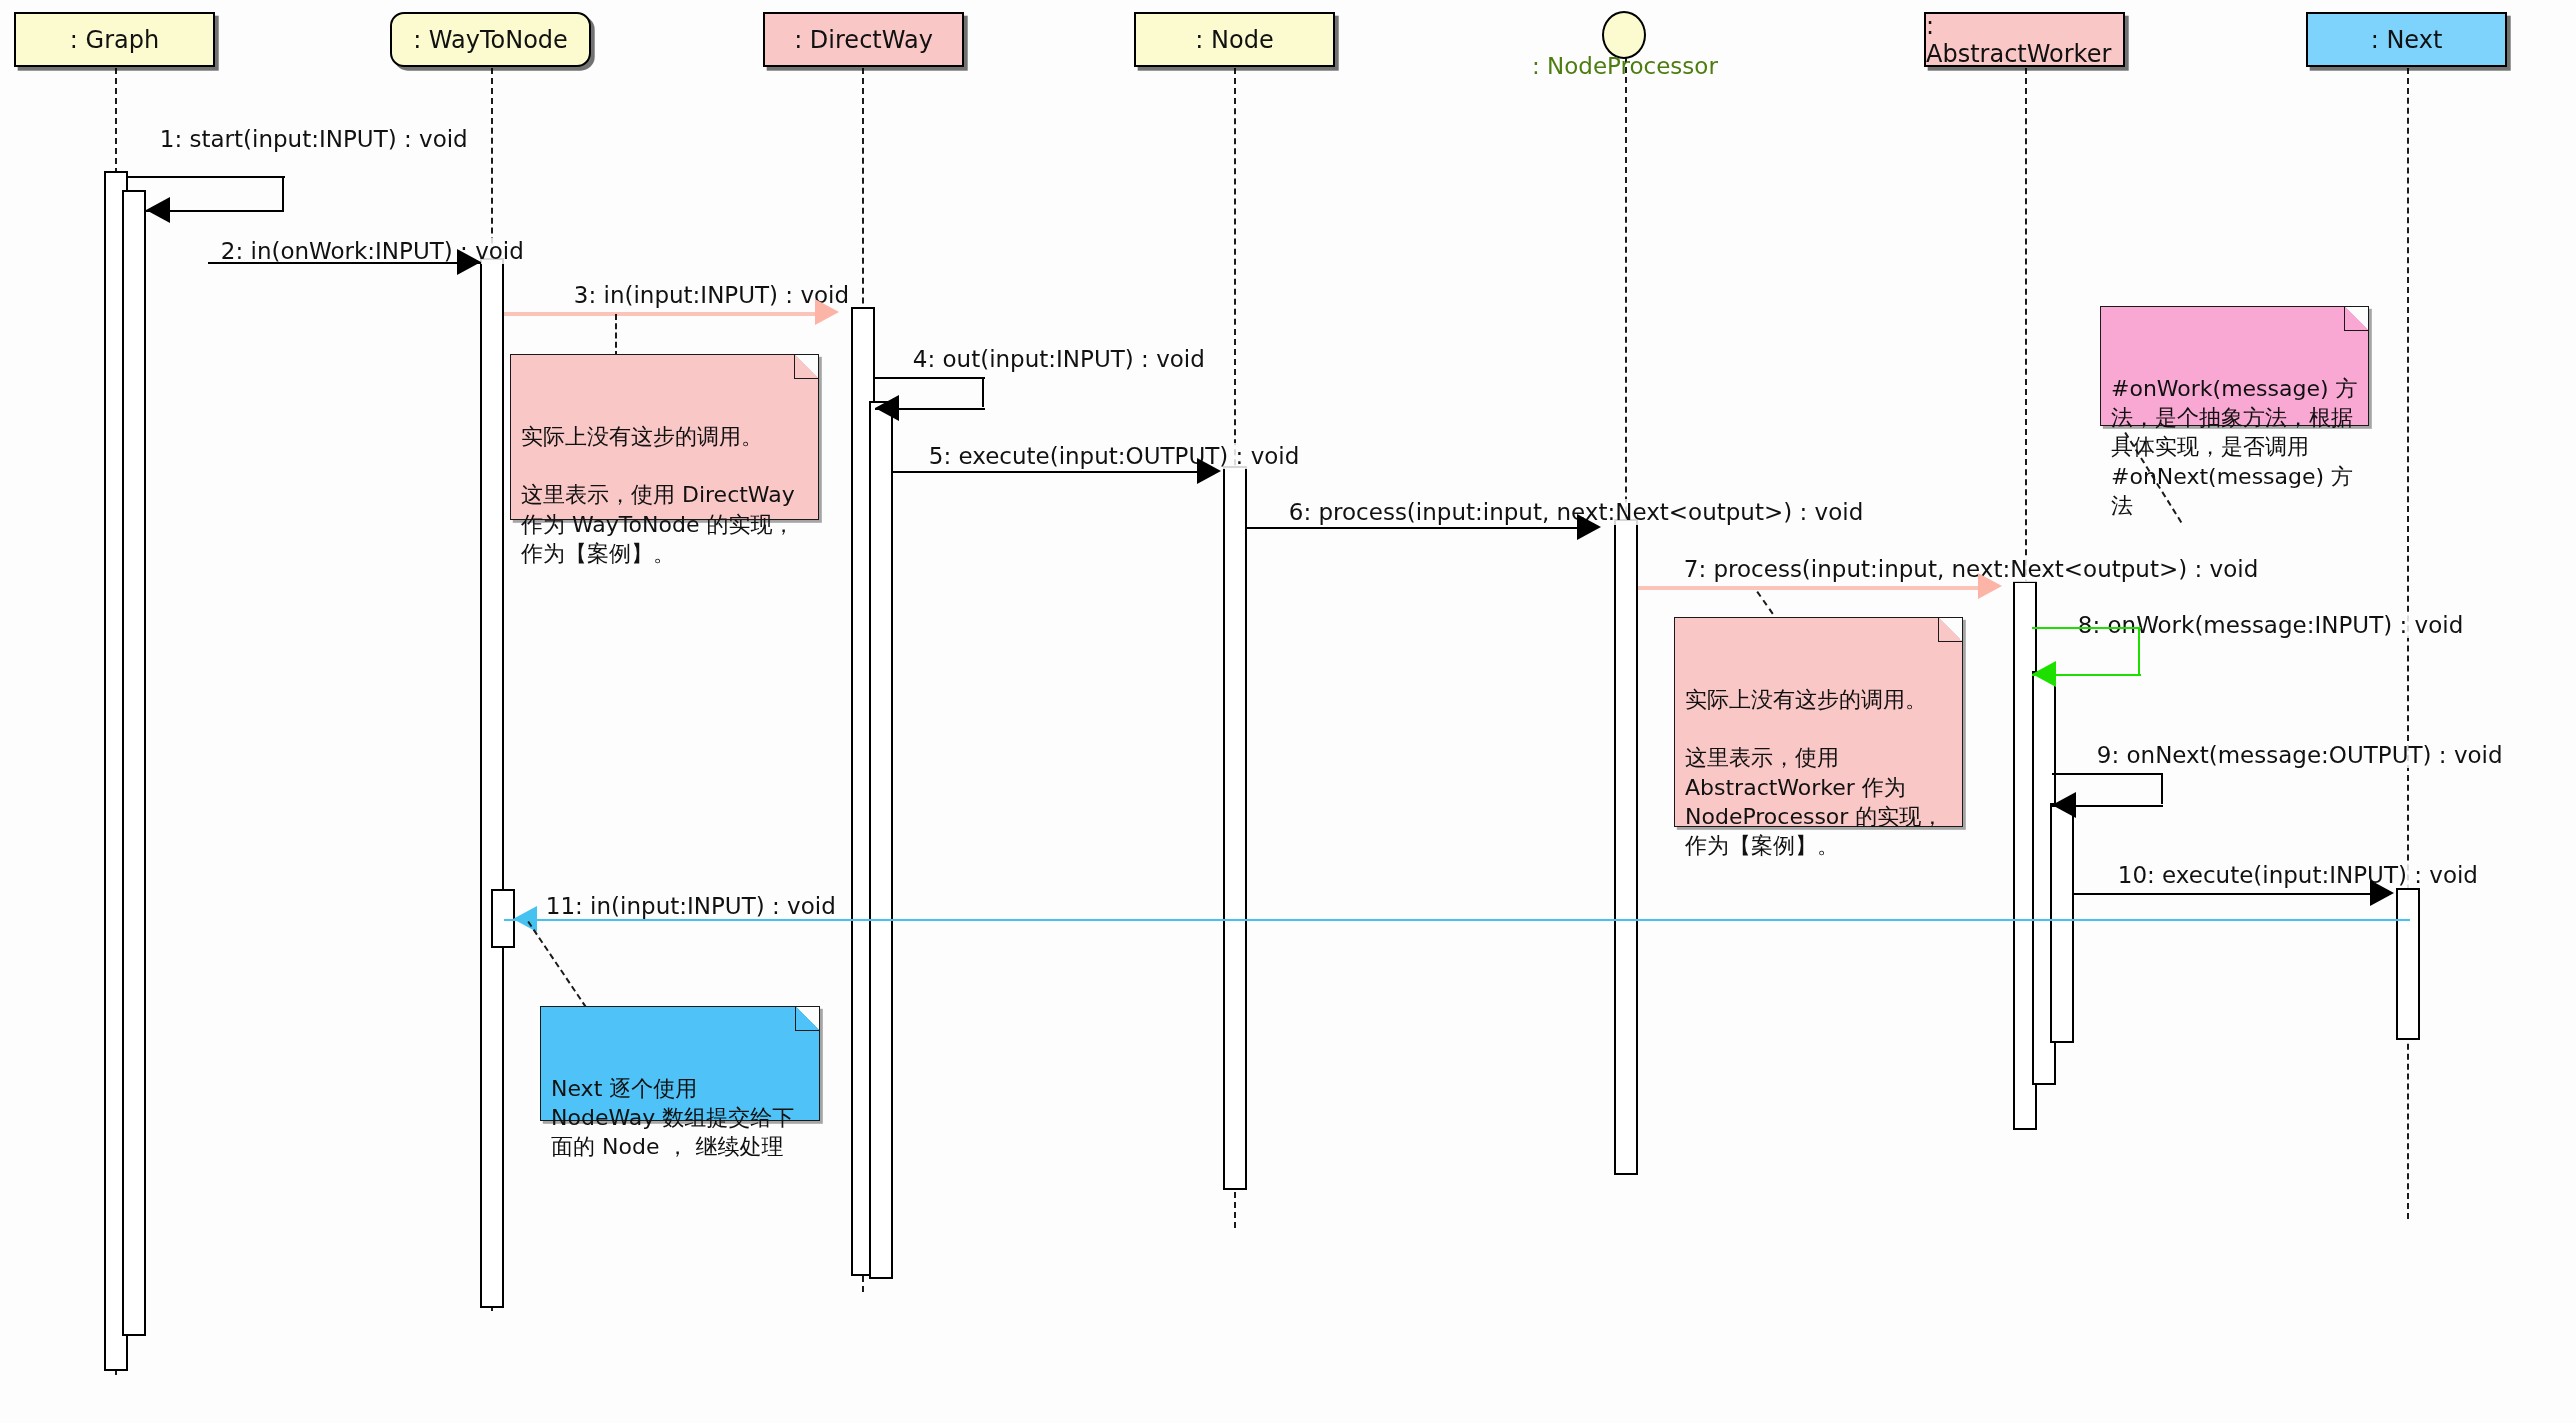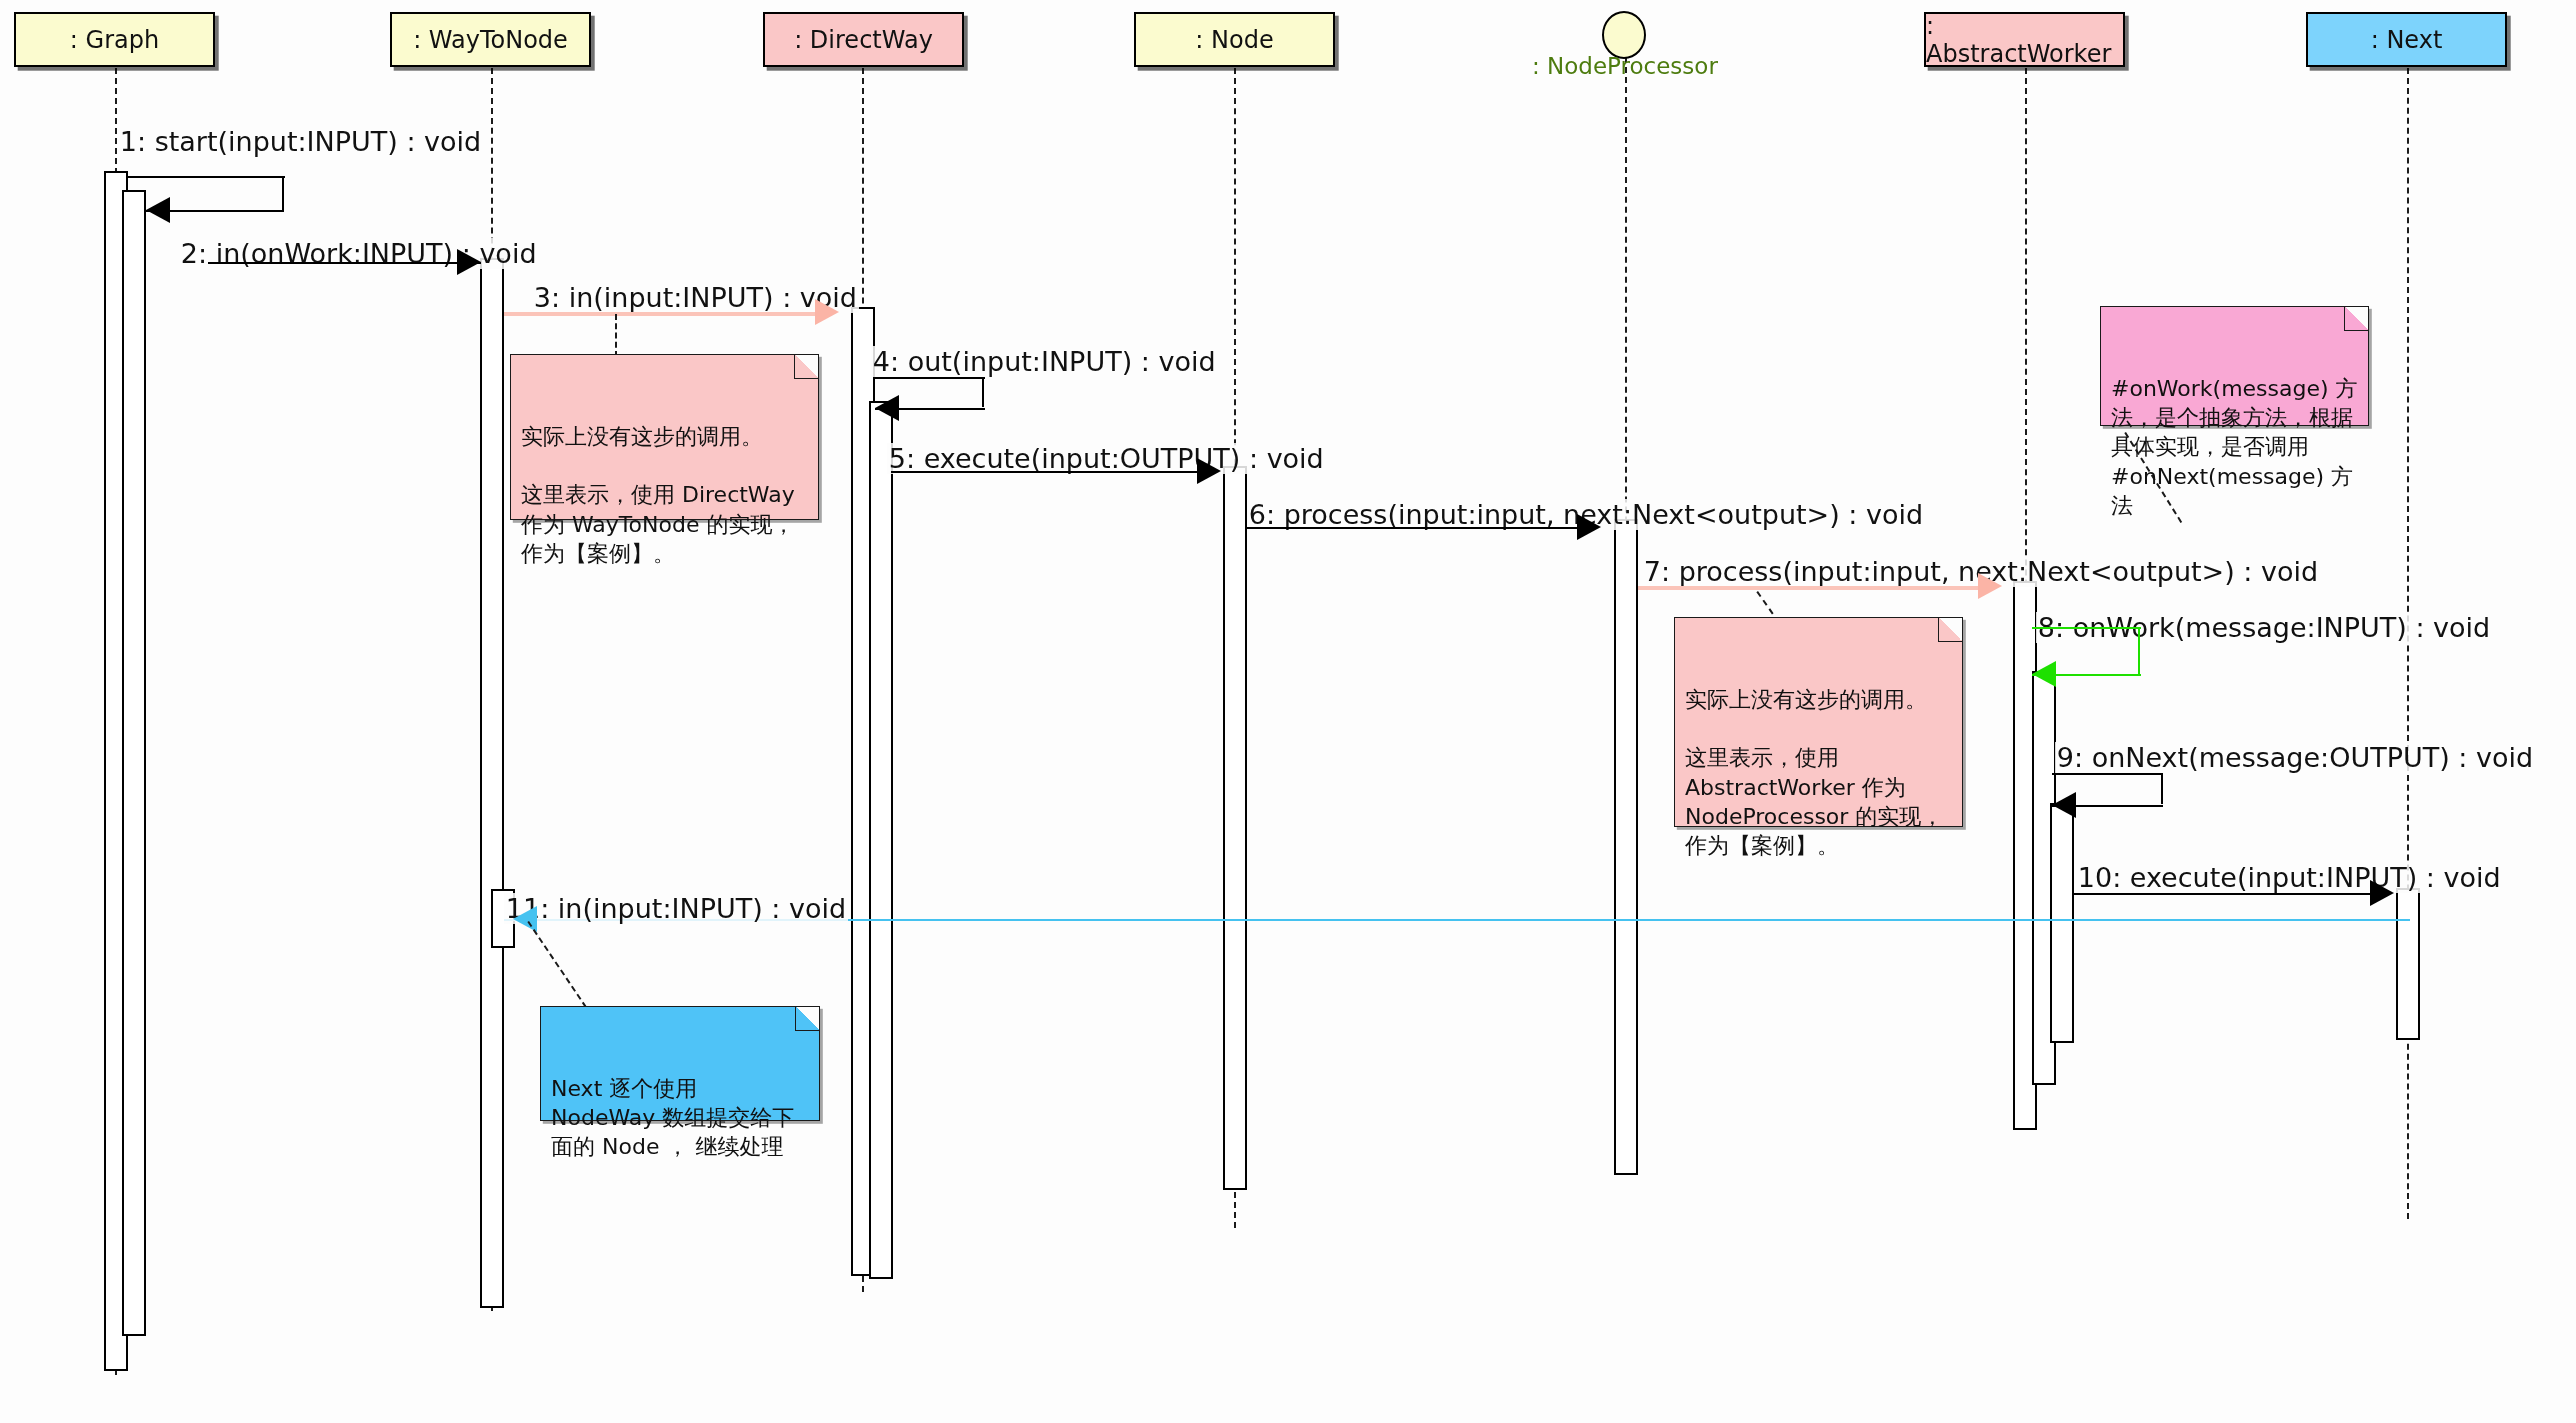--- a/index.html
+++ b/index.html
@@ -19,22 +19,22 @@
   .msg-line.pinkrel{border-top:4.6px solid #fbc4b9;}
   .msg-line.greenrel{border-top:2.8px solid #1ee000;}
   .vline{position:absolute;width:0;border-left:2.8px solid #000;}
   .vline.greenrel{border-left:2.8px solid #1ee000;}
   .arrowhead{position:absolute;width:0;height:0;}
   .ah-right{border-top:13px solid transparent;border-bottom:13px solid transparent;border-left:24px solid #000;}
   .ah-left{border-top:13px solid transparent;border-bottom:13px solid transparent;border-right:24px solid #000;}
   .ah-right.pink{border-left-color:#fbb4a6;}
   .ah-left.green{border-right-color:#1ee000;}
   .ah-left.blue{border-right-color:#45c2f0;}
-  .msg-label{position:absolute;font-size:27px;color:#111;white-space:nowrap;
-      background:rgba(253,253,253,0.85);padding:0 1.8px;}
+  .msg-label{position:absolute;font-size:23px;color:#111;white-space:nowrap;
+      background:rgba(253,253,253,0.85);padding:0 1.8px;margin-left:40px;}
   .note{position:absolute;box-sizing:border-box;border:1.8px solid #1a1a1a;
       font-size:22px;line-height:1.33;color:#111;padding:8.3px 10px;white-space:pre-line;
       box-shadow:2.8px 2.8px 0 rgba(0,0,0,0.35);}
   .note.pink{background:#fac7c7;}
   .note.green{background:#f9a8d4;}
   .note.blue{background:#4fc3f7;}
   .note .dogear{position:absolute;top:0;right:0;width:24px;height:24px;
       background:linear-gradient(225deg,#fdfdfd 50%,transparent 50%);
       border-left:1.8px solid #1a1a1a;border-bottom:1.8px solid #1a1a1a;
       box-sizing:border-box;}
@@ -51,21 +51,21 @@
   <div class="lifeline" style="left:862px;  top:68px;  height:1224px;"></div>
   <div class="lifeline" style="left:1234px; top:68px;  height:1160px;"></div>
   <div class="lifeline" style="left:1625px; top:57px;  height:1105px;"></div>
   <div class="lifeline" style="left:2025px; top:68px;  height:1059px;"></div>
   <div class="lifeline" style="left:2407px; top:68px;  height:1151px;"></div>
 
   <div class="lifeline-head yellow" style="left:14px; top:12px; width:201px; height:55px;">
     <span>: Graph</span>
   </div>
 
-  <div class="lifeline-head yellow" style="left:390px; top:12px; width:201px; height:55px;">
+  <div class="lifeline-head yellow" style="left:390px; top:12px; width:201px; height:55px;border-radius:14px;">
     <span>: WayToNode</span>
   </div>
 
   <div class="lifeline-head pink" style="left:763px; top:12px; width:201px; height:55px;align-items:center;">
     <span>: DirectWay</span>
   </div>
 
   <div class="lifeline-head yellow" style="left:1134px; top:12px; width:201px; height:55px;">
     <span>: Node</span>
   </div>

